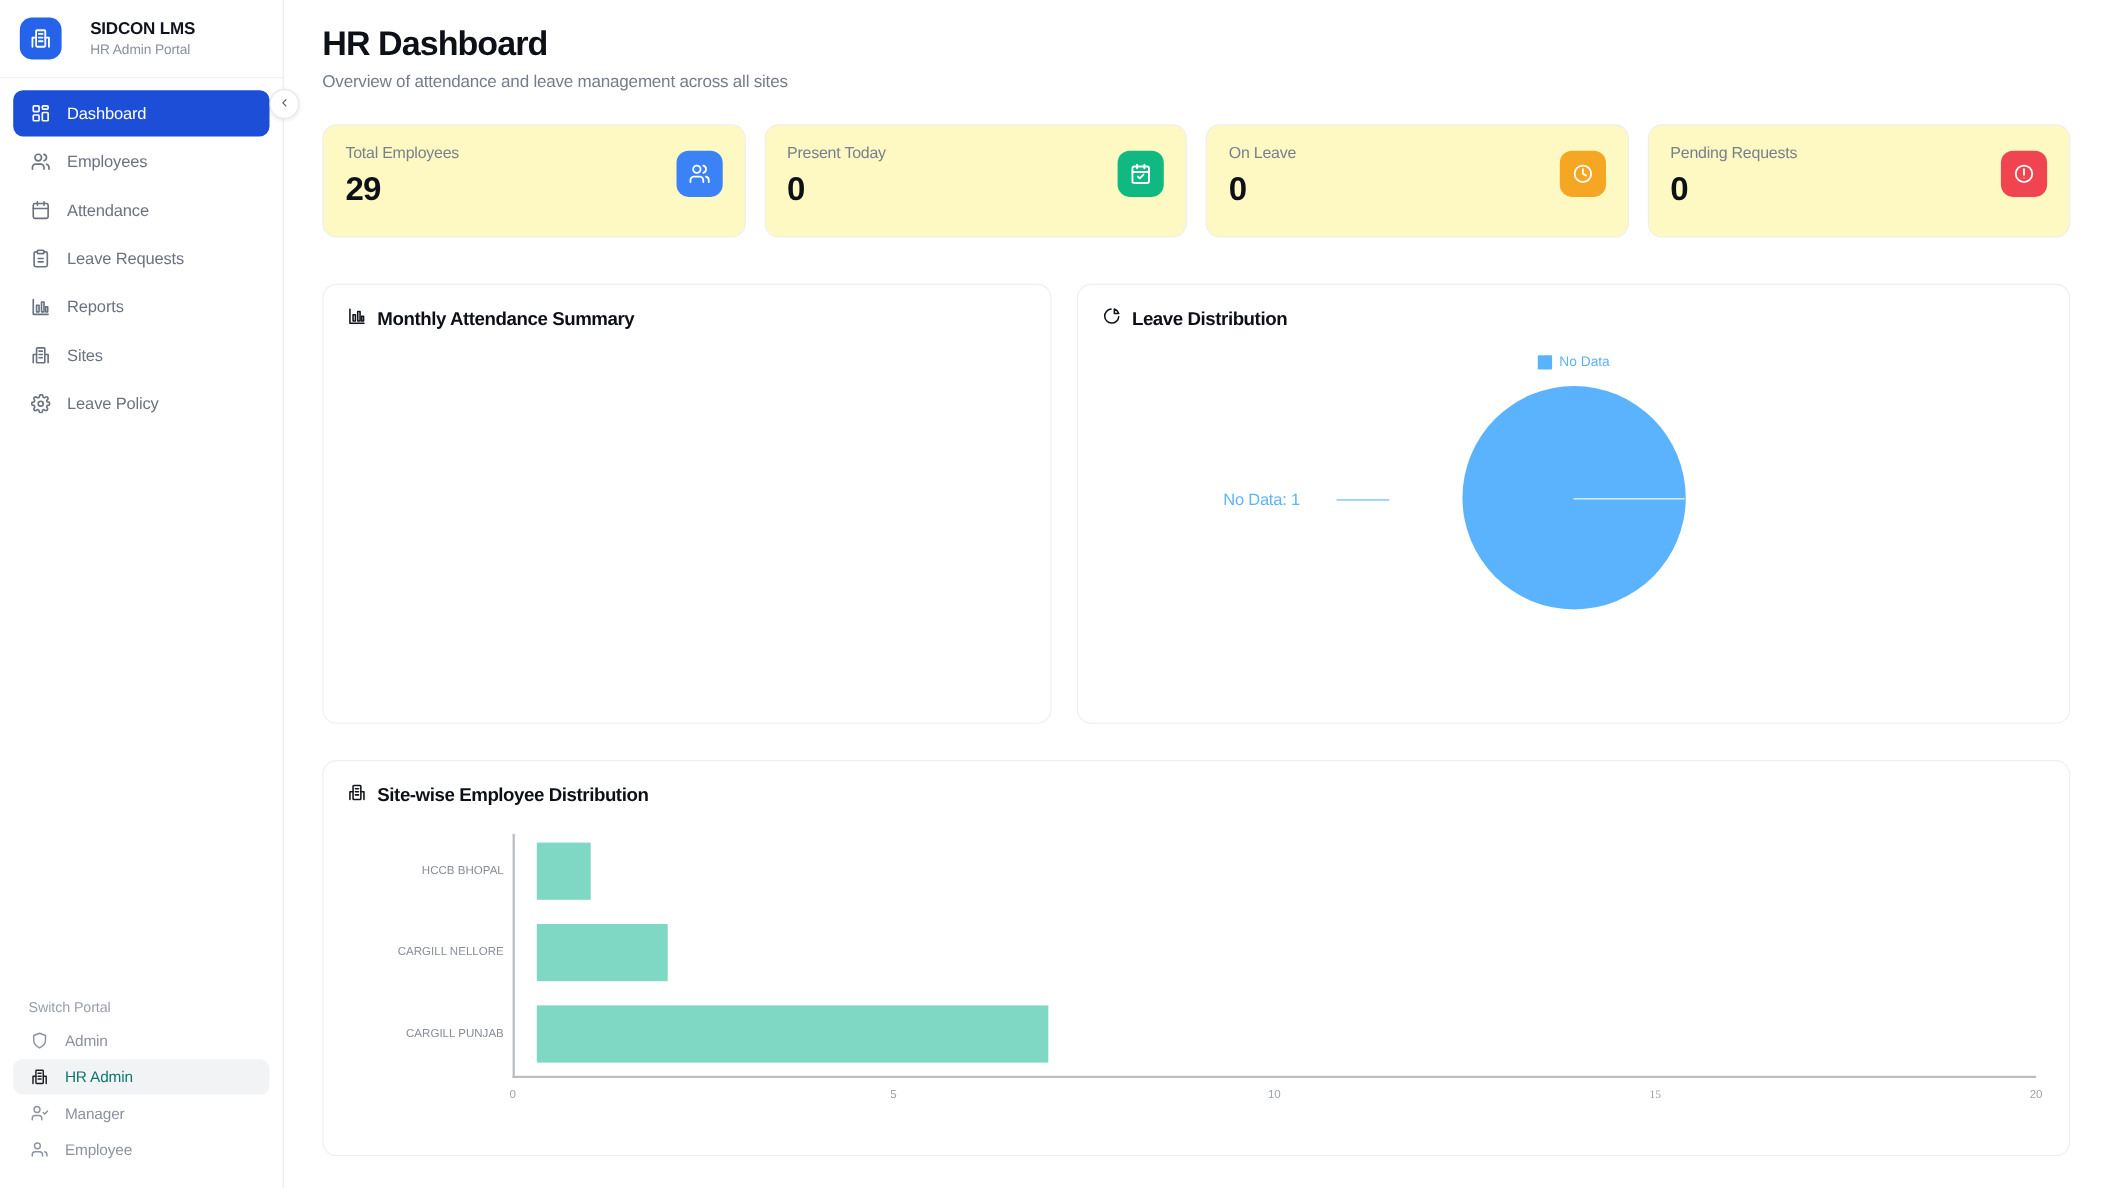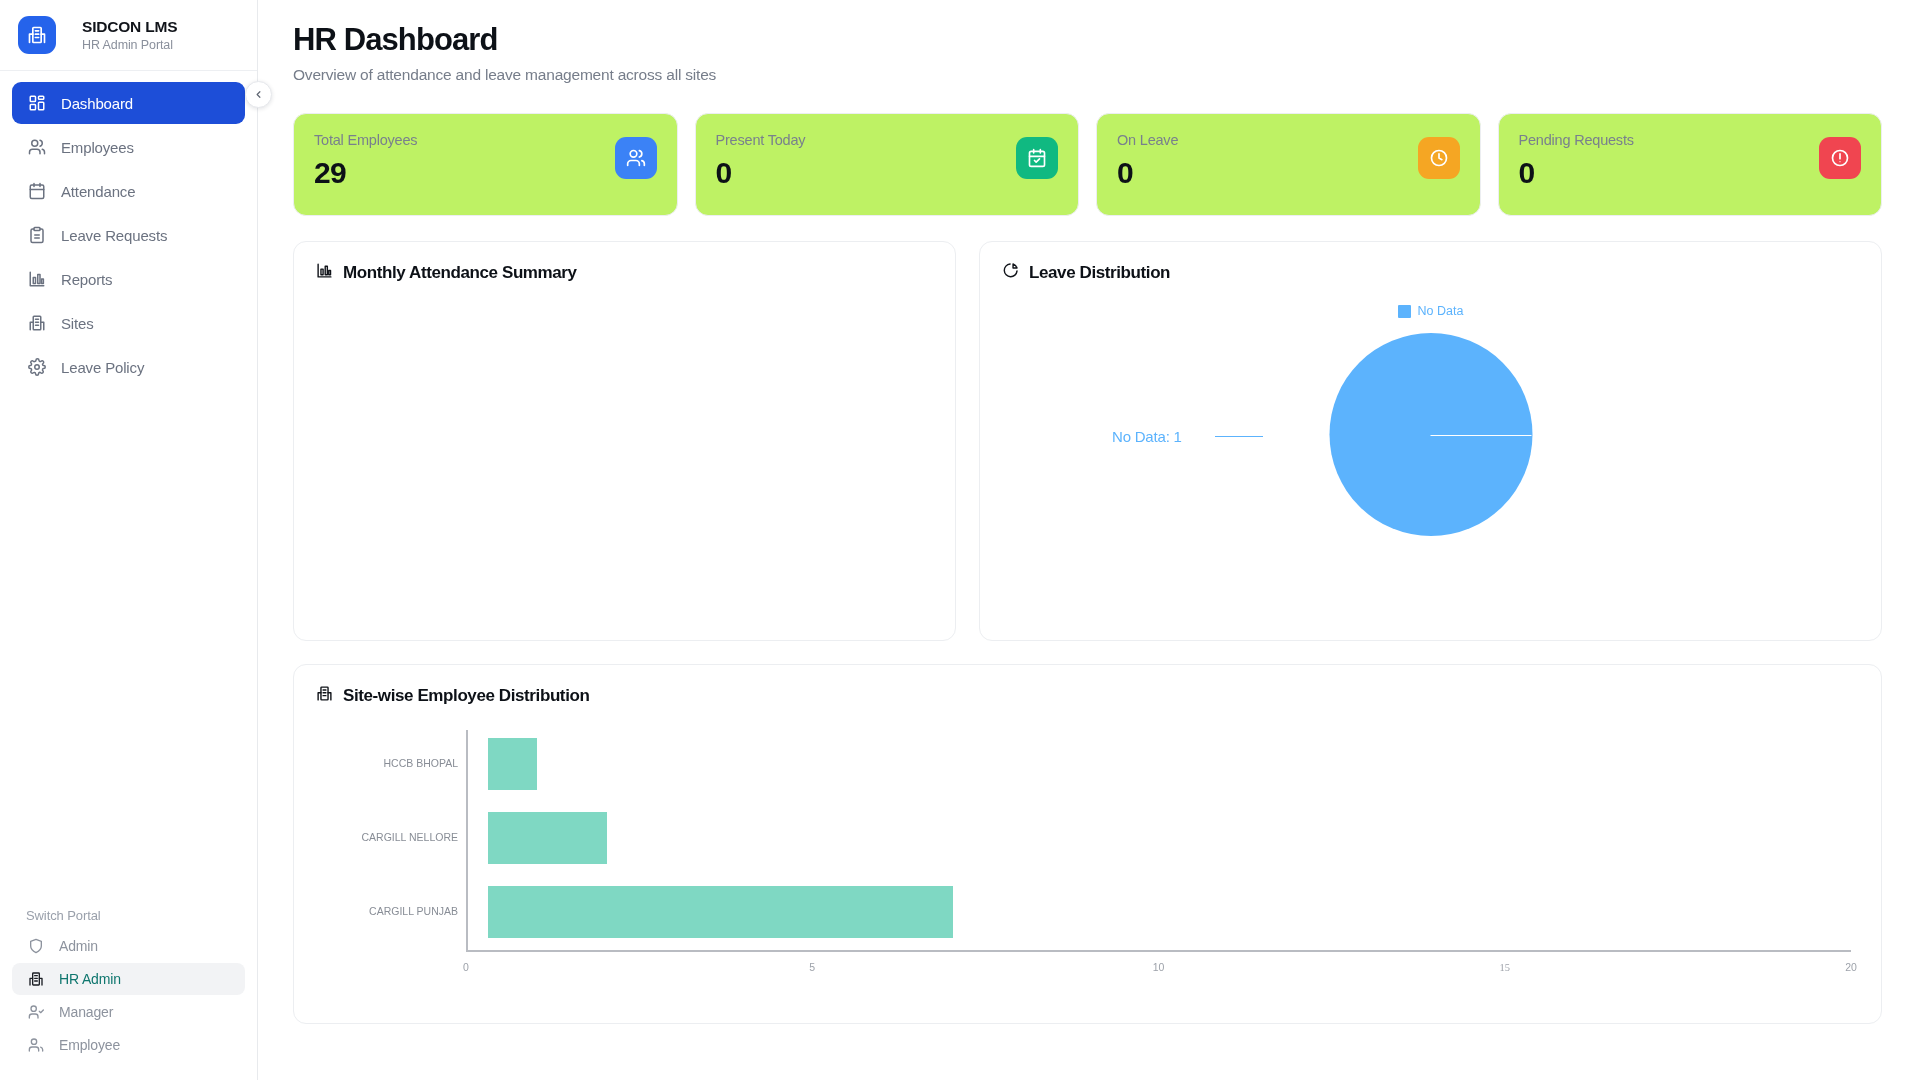--- a/index.html
+++ b/index.html
@@ -72,43 +72,43 @@
   .portal-item.active .ico svg { stroke: #1a1d23; }
 
   
   .main { flex: 1; padding: 22px 38px 0 35px; overflow: hidden; }
   .page-title { font-size: 31px; font-weight: 700; color: #0d1117; letter-spacing: -0.9px; }
   .page-sub { font-size: 15.5px; color: #767d8a; margin-top: 8px; letter-spacing: -0.2px; }
 
   .stats-row { display: flex; gap: 17px; margin-top: 29px; }
   .stat-card {
     flex: 1; height: 103px;
-    background: #bef264; border: 1px solid #eceef1; border-radius: 13px;
+    background: #fef9c3; border: 1px solid #eceef1; border-radius: 13px;
     padding: 18px 20px;
     display: flex; align-items: flex-start; justify-content: space-between;
   }
   .stat-left { display: flex; flex-direction: column; }
   .stat-label { font-size: 14.5px; color: #79808d; letter-spacing: -0.2px; }
   .stat-value { font-size: 30px; font-weight: 700; color: #0d1117; margin-top: 8px; letter-spacing: -0.6px; }
   .stat-icon {
     width: 42px; height: 42px; border-radius: 11px;
     display: flex; align-items: center; justify-content: center; flex: 0 0 42px;
     margin-top: 5px;
   }
 
-  .charts-row { display: flex; gap: 23px; margin-top: 25px; align-items: center; }
+  .charts-row { display: flex; gap: 23px; margin-top: 42px; align-items: center; }
   .card {
     background: #fff; border: 1px solid #eceef1; border-radius: 13px;
     padding: 20px 22px;
   }
   .card-head { display: flex; align-items: center; gap: 10px; }
   .card-title { font-size: 17px; font-weight: 700; color: #0d1117; letter-spacing: -0.4px; }
   .card-attendance { flex: 0 0 663px; height: 400px; }
   .card-leave { flex: 1; height: 400px; position: relative; }
-  .card-sites { margin-top: 23px; height: 360px; }
+  .card-sites { margin-top: 33px; height: 360px; }
 
   
   .pie-wrap { position: relative; height: 340px; }
   .pie-legend {
     position: absolute; top: 21px; left: 0; right: 0;
     display: flex; align-items: center; justify-content: center; gap: 7px;
   }
   .pie-legend .swatch { width: 13px; height: 13px; background: #5cb3fd; border-radius: 1px; }
   .pie-legend .lg-text { font-size: 12.5px; color: #5cb3fd; }
   .pie-shape {

